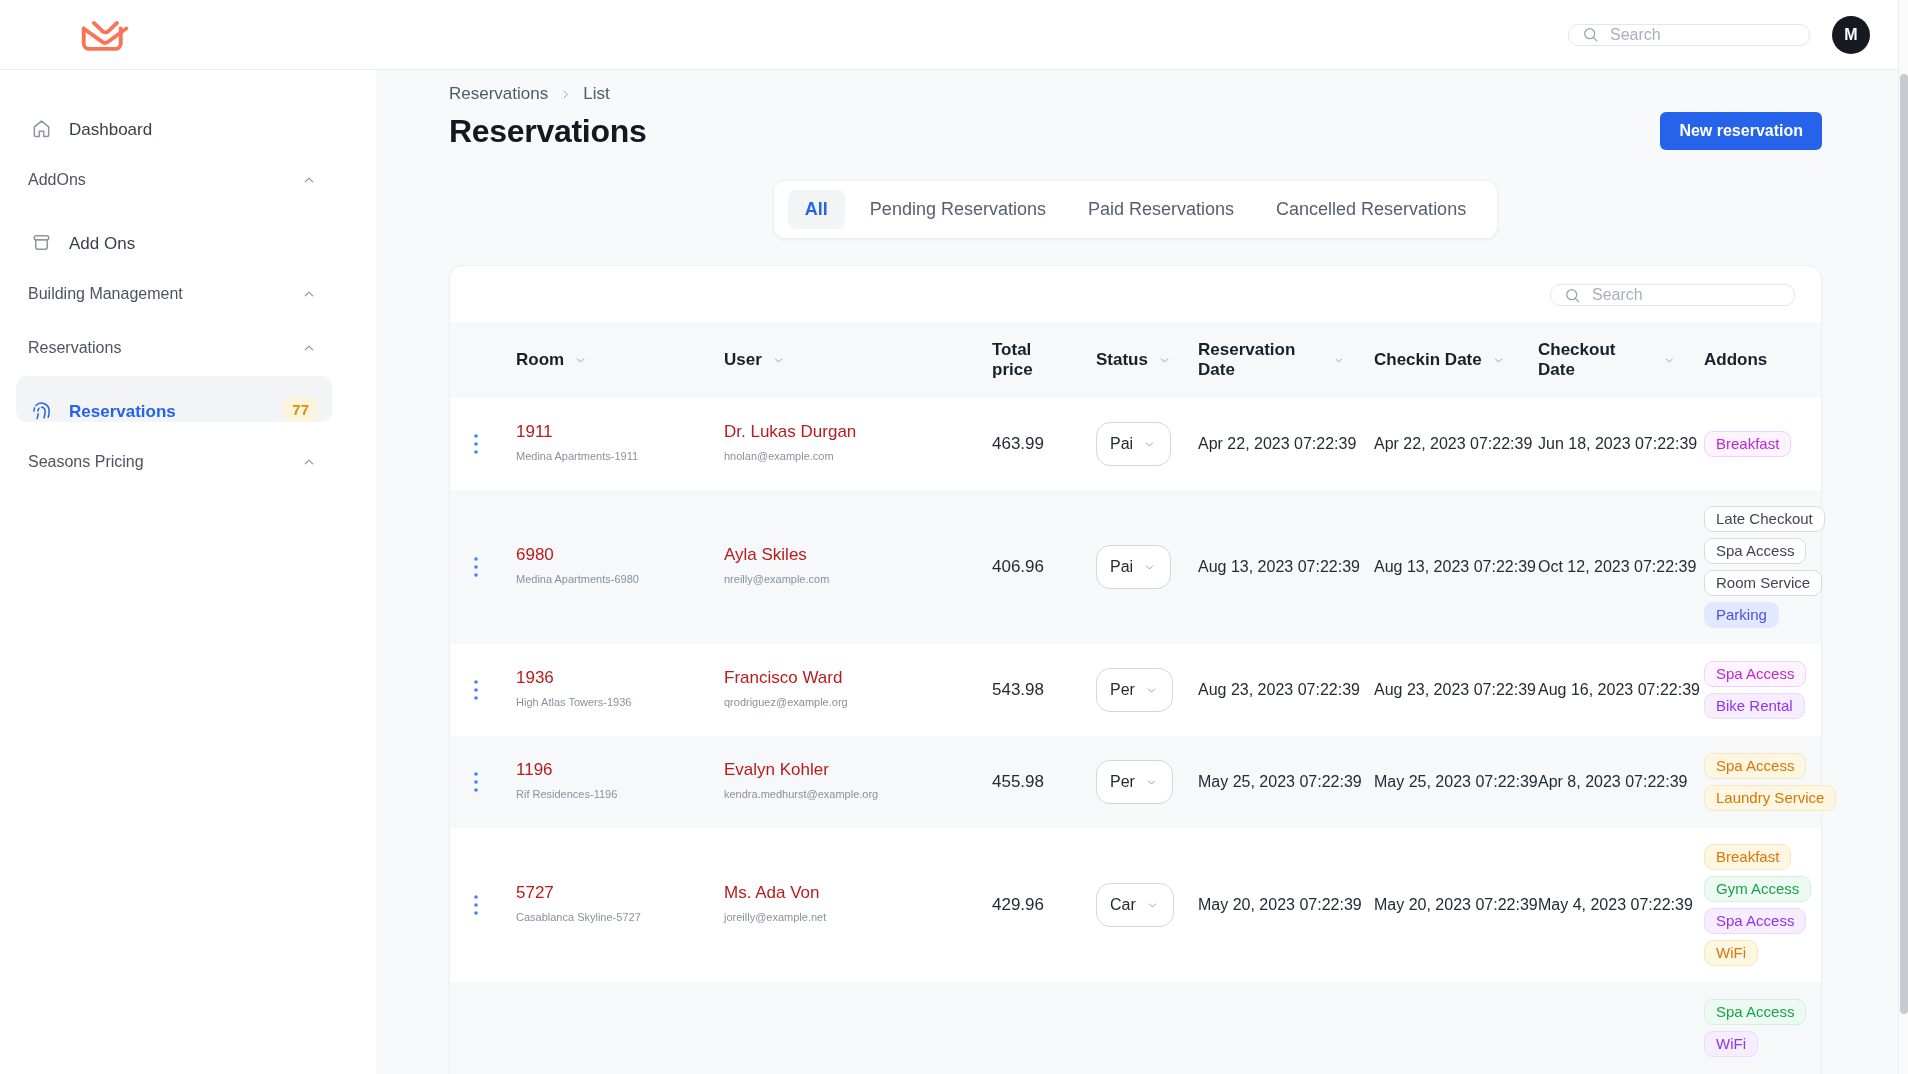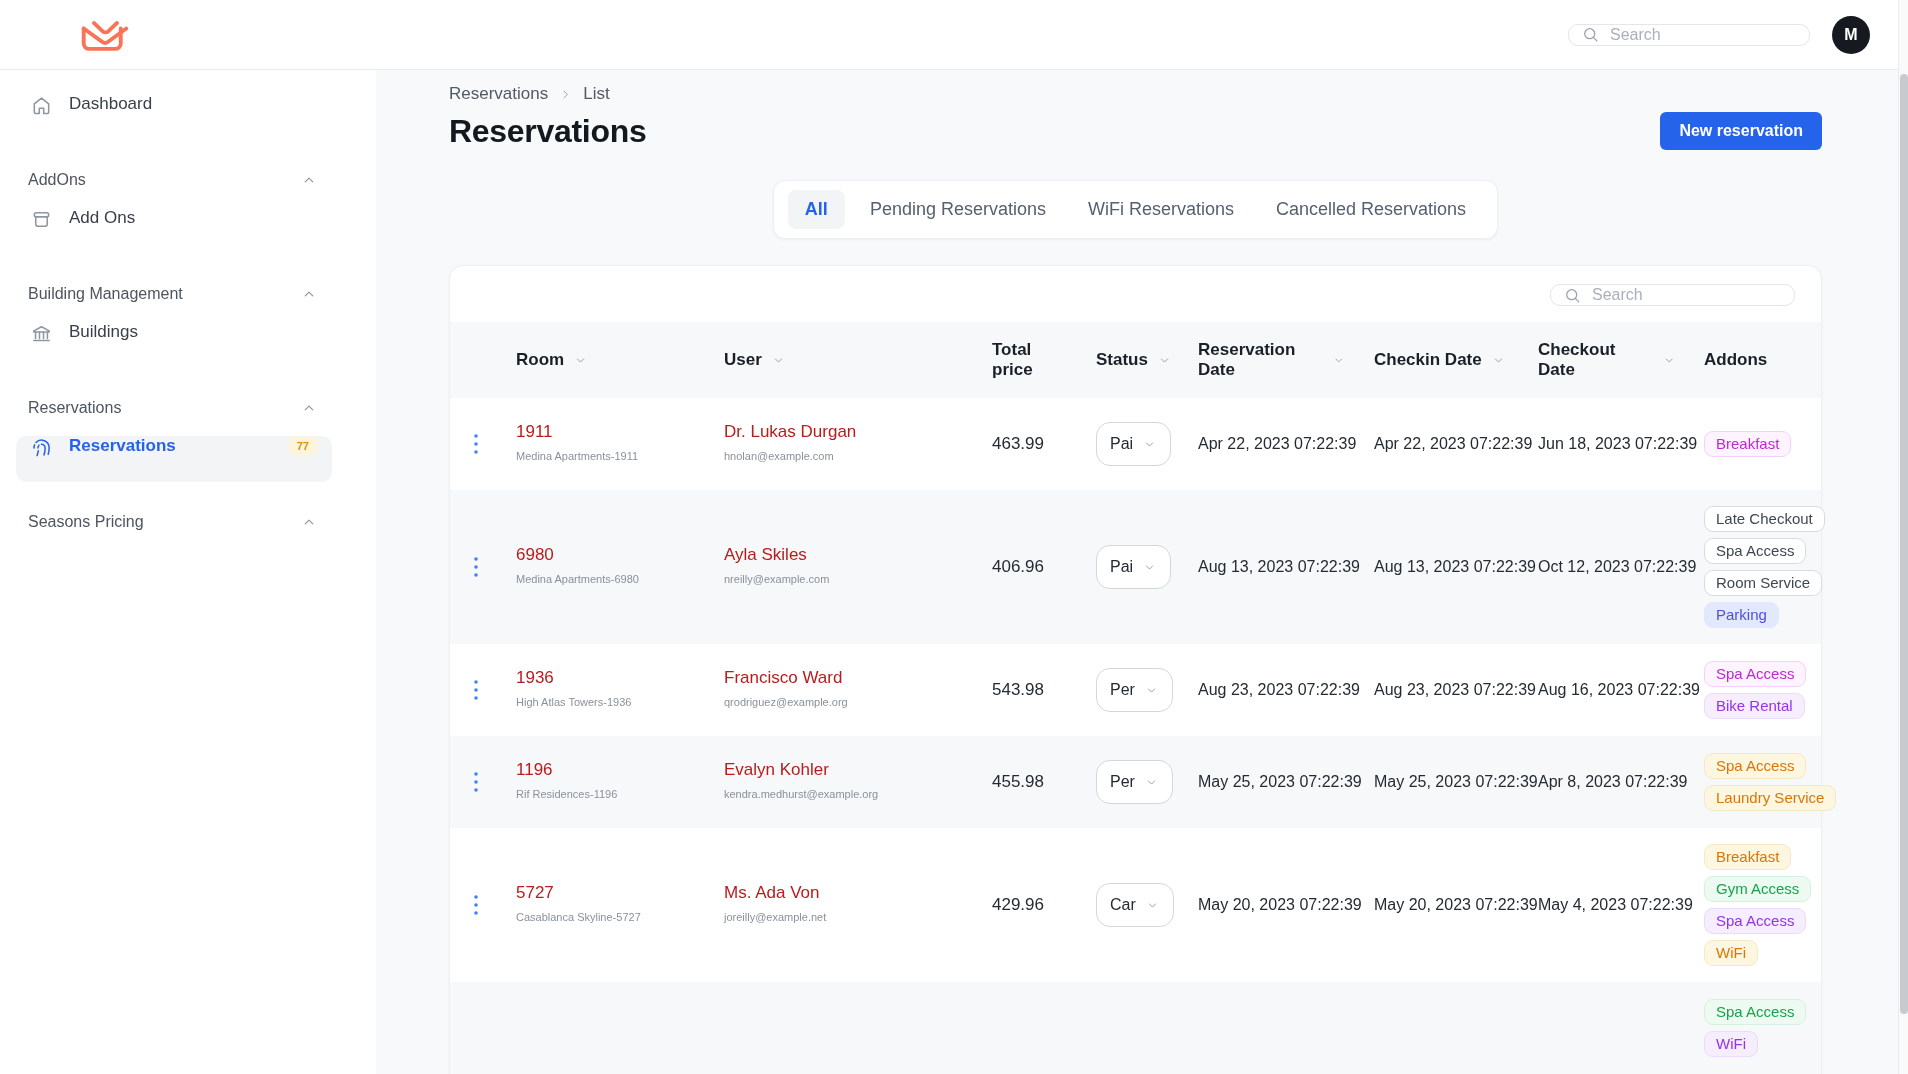--- a/index.html
+++ b/index.html
@@ -28,27 +28,27 @@
   
   .body-row { display:flex; height:1004px; }
   .sidebar { width:376px; background:#fff; padding:24px 0 0 0; flex:0 0 auto; }
   .main { flex:1; padding:14px 88px 0 73px; }
 
   
   .nav-group { margin-bottom:26px; }
   .nav-header { display:flex; align-items:center; justify-content:space-between;
                 margin:16px 58px 14px 28px; height:28px; color:#4d5560; font-size:16px; cursor:pointer; }
   .nav-header .icon { width:18px; height:18px; color:#8f96a1; }
-  .nav-item { display:flex; align-items:flex-start; height:46px; margin:0 44px 2px 16px;
+  .nav-item { display:flex; align-items:flex-end; height:46px; margin:0 44px 2px 16px;
               padding:0 14px; border-radius:10px; cursor:pointer; color:#39404a; font-size:17px; }
   .nav-item .icon { width:23px; height:23px; color:#8f96a1; margin-right:16px; flex:0 0 auto; }
   .nav-item.active { background:#f2f4f6; color:#2563eb; font-weight:700; }
   .nav-item.active .icon { color:#2563eb; }
   .nav-label { flex:1; }
-  .nav-badge { font-size:11px; font-weight:700; padding:4px 9px; border-radius:8px; }
+  .nav-badge { font-size:15px; font-weight:700; padding:4px 9px; border-radius:8px; }
   .nav-badge.amber { background:#fcf4dc; color:#dd8f0e; }
   .nav-badge.blue  { background:#e1ecfd; color:#3472e8; }
 
   .icon svg { width:100%; height:100%; fill:none; stroke:currentColor; stroke-width:1.6;
               stroke-linecap:round; stroke-linejoin:round; display:block; }
 
   
   .breadcrumb { display:flex; align-items:center; gap:10px; font-size:17px; color:#525a65; }
   .breadcrumb .icon { width:15px; height:15px; color:#9aa1ab; }
   .crumb { cursor:pointer; }
@@ -165,29 +165,20 @@
           </div>
           <div class="nav-group">
             <div class="nav-header">
       <span>Building Management</span>
               <span class="icon">
                 <svg viewBox="0 0 24 24">
                   <path d="M7 14.5 12 9.5l5 5"></path>
                 </svg>
               </span>
             </div>
-            <div class="nav-item">
-      <span class="icon">
-                <svg viewBox="0 0 24 24">
-                  <path d="M4 9.3 12 5l8 4.3v1.2H4z"></path>
-                  <path d="M5.8 10.8v6.4M9.9 10.8v6.4M14.1 10.8v6.4M18.2 10.8v6.4M4 19.4h16"></path>
-                </svg>
-              </span>
-              <span class="nav-label">Buildings</span>
-      </div>
           </div>
           <div class="nav-group">
             <div class="nav-header">
       <span>Reservations</span>
               <span class="icon">
                 <svg viewBox="0 0 24 24">
                   <path d="M7 14.5 12 9.5l5 5"></path>
                 </svg>
               </span>
             </div>
@@ -231,21 +222,21 @@
 
       <div class="title-row">
         <h1 class="page-title">Reservations</h1>
         <button class="btn-primary">New reservation</button>
       </div>
 
       <div class="tabs-wrap">
         <div class="tabs">
             <div class="tab active">All</div>
             <div class="tab">Pending Reservations</div>
-            <div class="tab">WiFi Reservations</div>
+            <div class="tab">Paid Reservations</div>
             <div class="tab">Cancelled Reservations</div>
           </div>
       </div>
 
       <section class="card">
         <div class="card-toolbar">
           <div class="searchbox">
             <span class="icon">
               <svg viewBox="0 0 24 24">
                   <circle cx="11" cy="11" r="6.3"></circle>

